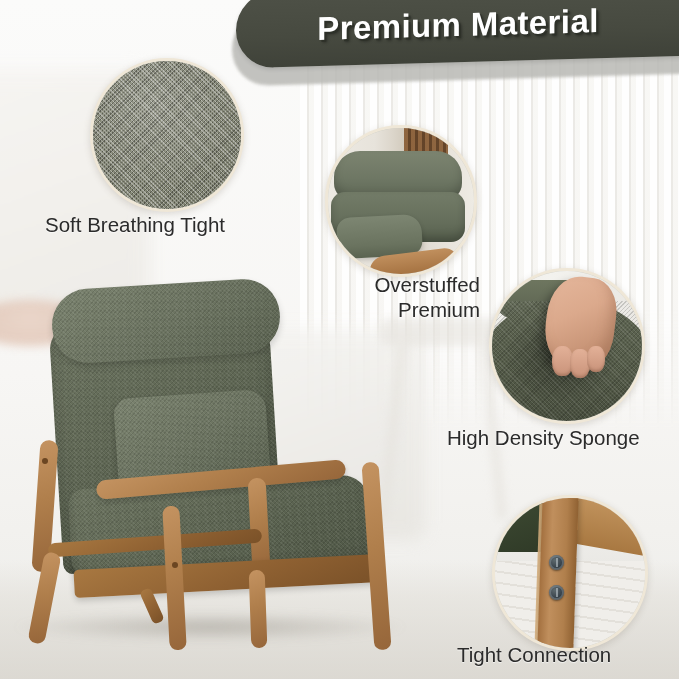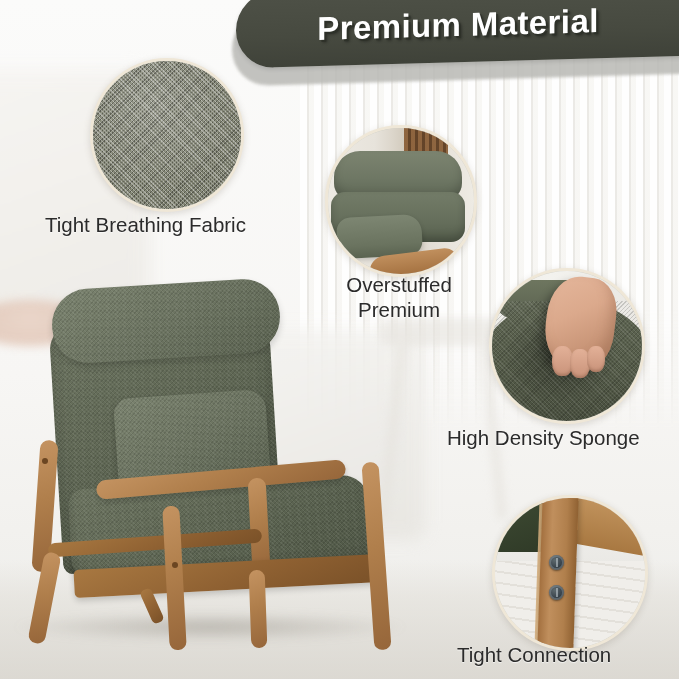--- a/index.html
+++ b/index.html
@@ -53,21 +53,21 @@
     white-space:nowrap;}
 
   
   .feature{position:absolute;}
   .circ{position:absolute;border-radius:50%;overflow:hidden;
     border:3px solid #efe7d7;
     box-shadow:0 2px 7px rgba(90,80,60,.18);
     background:#cfcfc6;}
   .cap{position:absolute;color:#2b2b2b;font-size:20.5px;line-height:25px;
     white-space:nowrap;text-shadow:0 1px 1px rgba(255,255,255,.7);}
-  .cap.center{text-align:center;white-space:normal;}
+  .cap.center{text-align:right;white-space:normal;}
 
   
   .weave{position:absolute;inset:0;
     background-color:#787b69;
     background-image:
       repeating-linear-gradient(45deg, rgba(255,255,255,.34) 0 1px, rgba(0,0,0,0) 1px 3px),
       repeating-linear-gradient(-45deg, rgba(0,0,0,.30) 0 1px, rgba(0,0,0,0) 1px 3px),
       repeating-linear-gradient(90deg, rgba(255,255,255,.14) 0 1px, rgba(0,0,0,0) 1px 2px),
       radial-gradient(circle at 38% 30%, rgba(255,255,255,.20), rgba(0,0,0,0) 62%);}
 
@@ -194,21 +194,21 @@
     <div class="wood" style="left:350px;top:200px;width:17px;height:188px;border-radius:8px;transform:rotate(-4deg);"></div>
 
     <div style="left:24px;top:196px;width:6px;height:6px;border-radius:50%;background:#6b4622;"></div>
     <div style="left:154px;top:300px;width:6px;height:6px;border-radius:50%;background:#6b4622;"></div>
   </div>
 
   <div class="feature">
     <div class="circ" style="left:90px;top:58px;width:148px;height:148px;">
       <div class="weave"></div>
     </div>
-    <div class="cap" style="left:45px;top:212px;width:260px;">Tight Breathing Fabric</div>
+    <div class="cap" style="left:45px;top:212px;width:260px;">Soft Breathing Tight</div>
   </div>
 
   <div class="feature">
     <div class="circ" style="left:325px;top:125px;width:146px;height:146px;">
       <div class="br-wall"></div>
       <div class="br-slats"></div>
       <div class="br-cushion-top"></div>
       <div class="br-cushion-mid"></div>
       <div class="br-pillow"></div>
       <div class="br-arm"></div>

